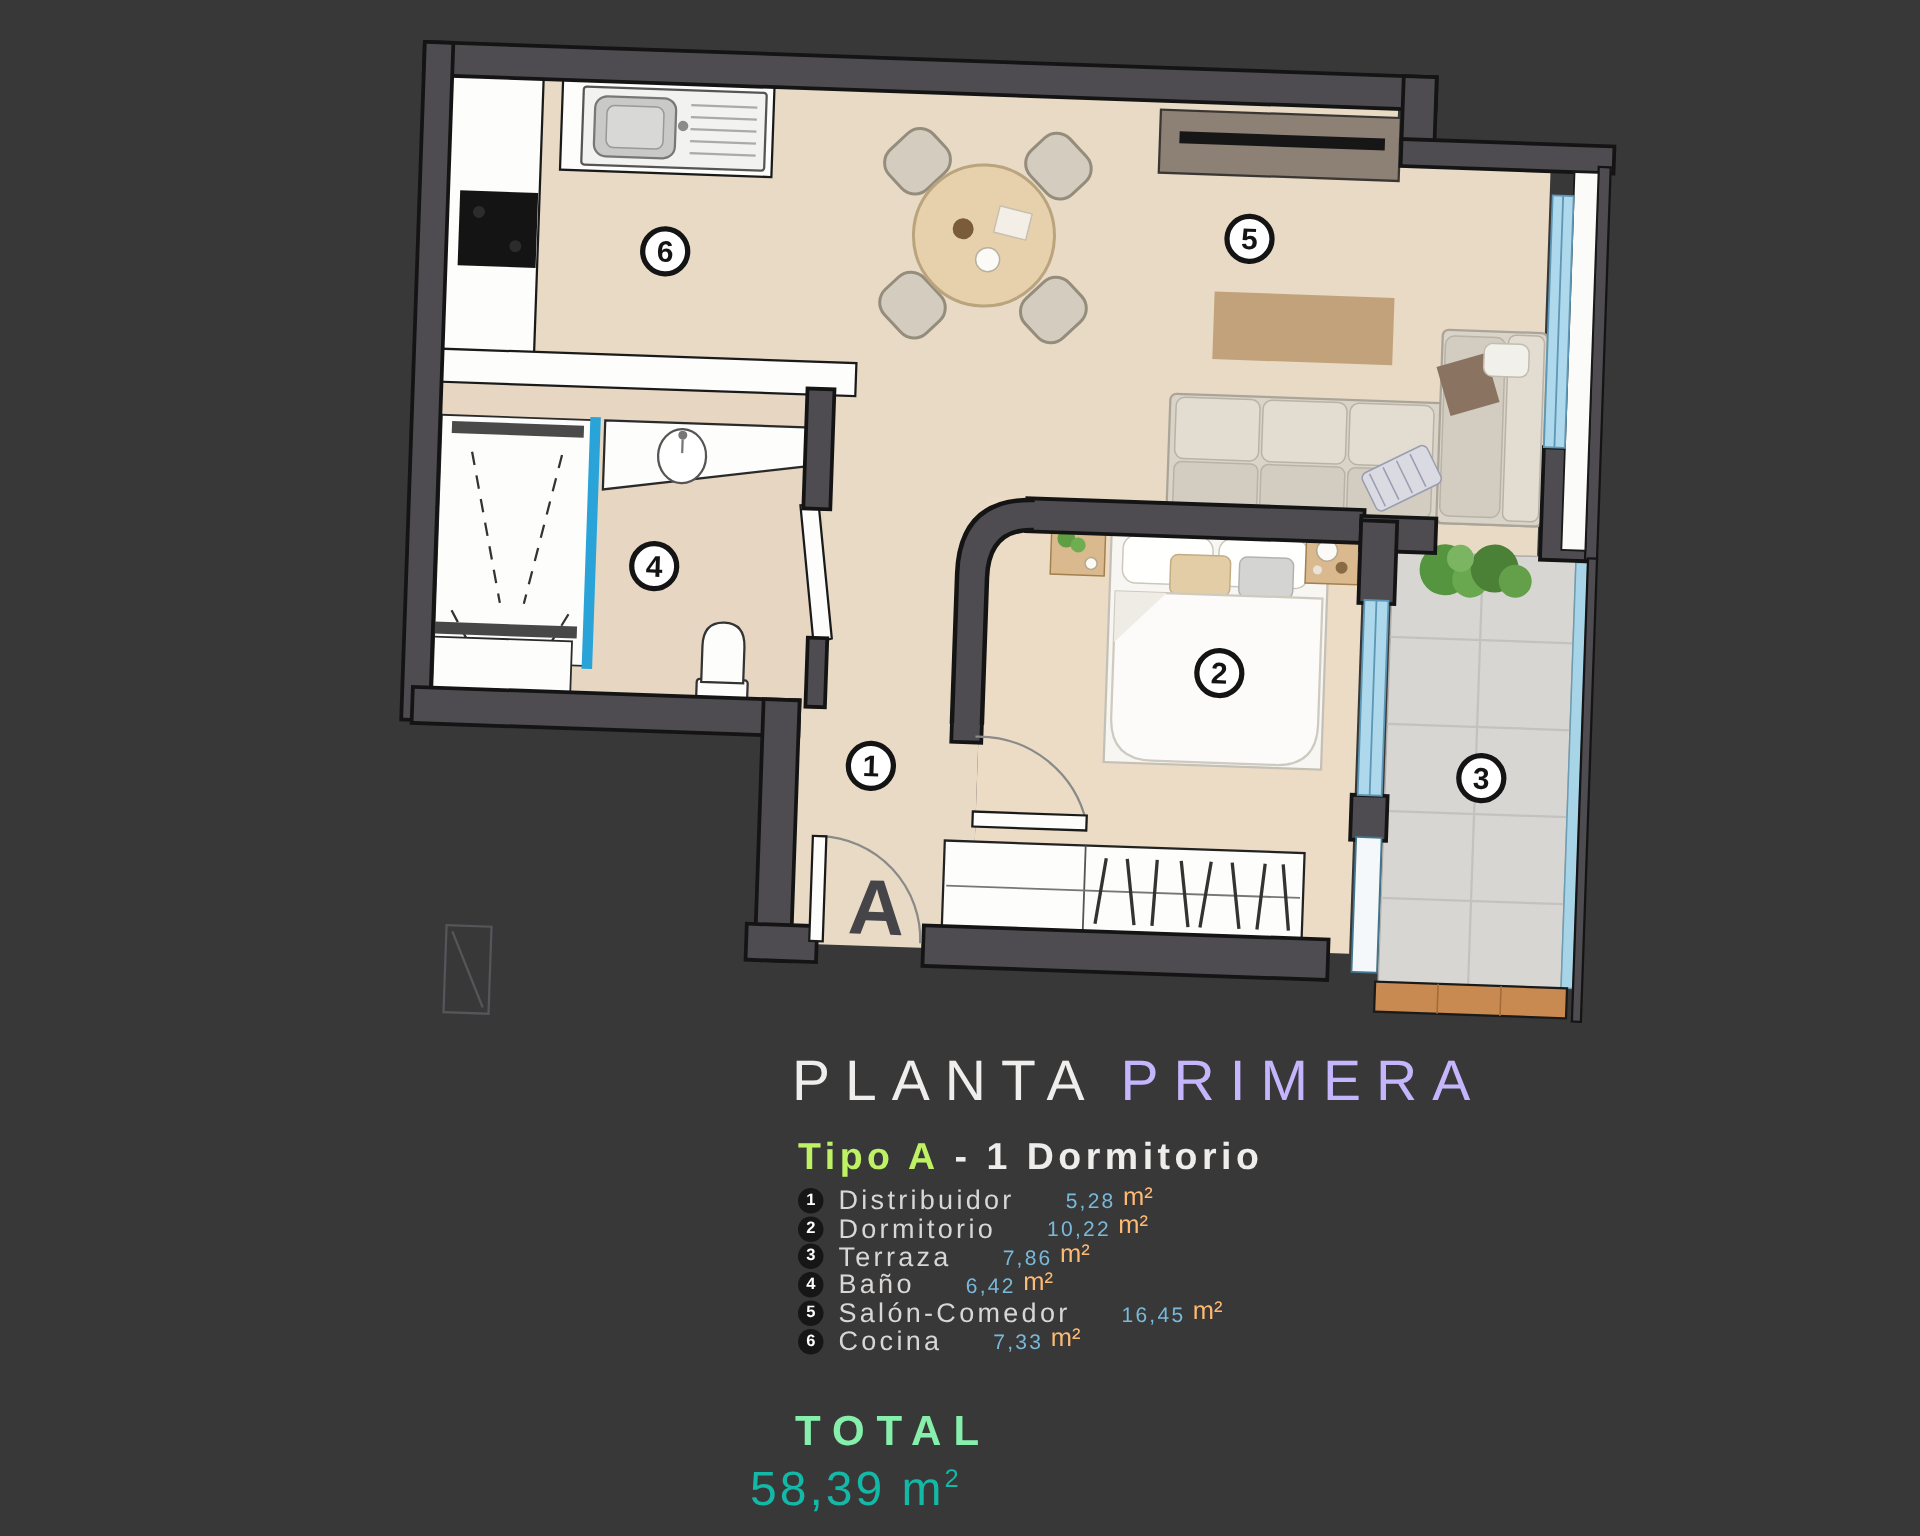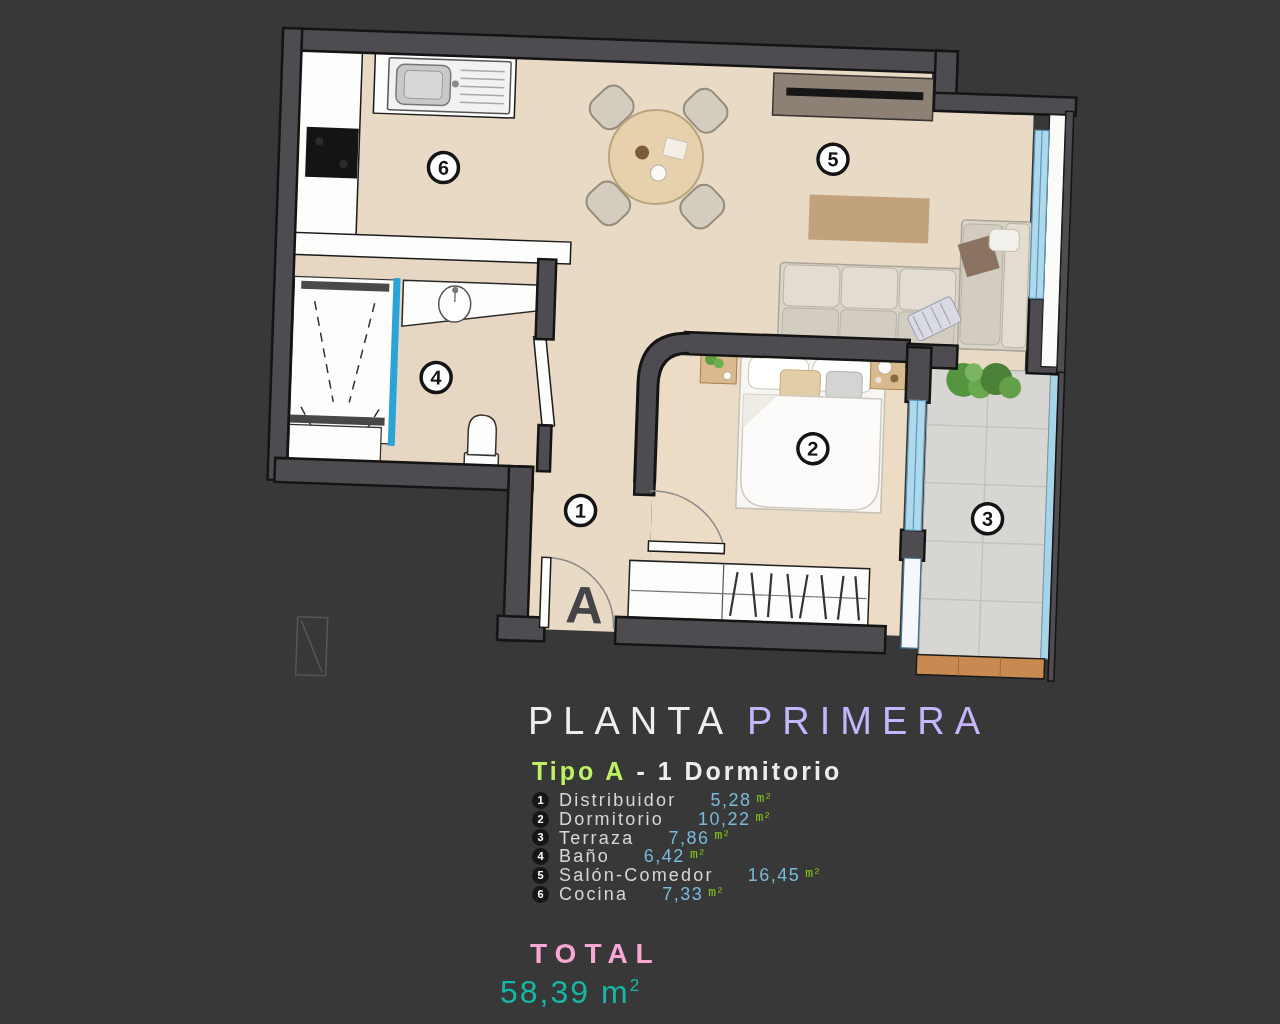--- a/index.html
+++ b/index.html
@@ -13,24 +13,24 @@
   .title .alt{color:#c4b5fd;margin-left:14px;}
   .subtitle{position:absolute;left:532px;top:757px;font-size:25px;font-weight:700;
             letter-spacing:3px;color:#eeedeb;white-space:nowrap;}
   .subtitle .alt{color:#bef264;margin-right:10px;}
   .legend{position:absolute;left:532px;top:791px;}
   .legend-row{display:flex;align-items:center;height:18.8px;white-space:nowrap;}
   .lg-badge{display:inline-block;width:17px;height:17px;border-radius:50%;
             background:#161616;color:#ffffff;font-size:11px;font-weight:700;
             line-height:17px;text-align:center;flex:0 0 auto;}
   .lg-name{color:#d8d7d5;font-size:18px;letter-spacing:2.2px;margin-left:10px;}
-  .lg-val{color:#79b9da;font-size:18px;letter-spacing:1.5px;margin-left:34px;}
-  .lg-unit{color:#84cc16;font-size:13px;margin-left:5px;position:relative;top:-2px;font-family:Liberation Mono, monospace;}
+  .lg-val{color:#79b9da;font-size:14px;letter-spacing:1.5px;margin-left:34px;}
+  .lg-unit{color:#fdba74;font-size:17px;margin-left:5px;position:relative;top:-2px;}
   .total-label{position:absolute;left:530px;top:938px;font-size:28px;font-weight:700;
-               letter-spacing:8px;color:#f9a8d4;}
+               letter-spacing:8px;color:#86efac;}
   .total-value{position:absolute;left:500px;top:974px;font-size:32px;color:#14b8a6;
                letter-spacing:2px;}
   .total-value sup{font-size:17px;}
 </style>
 </head>
 <body>
 
 <div class="page">
 
   <svg class="plan-svg" width="1280" height="1024" viewBox="0 0 1280 1024">

